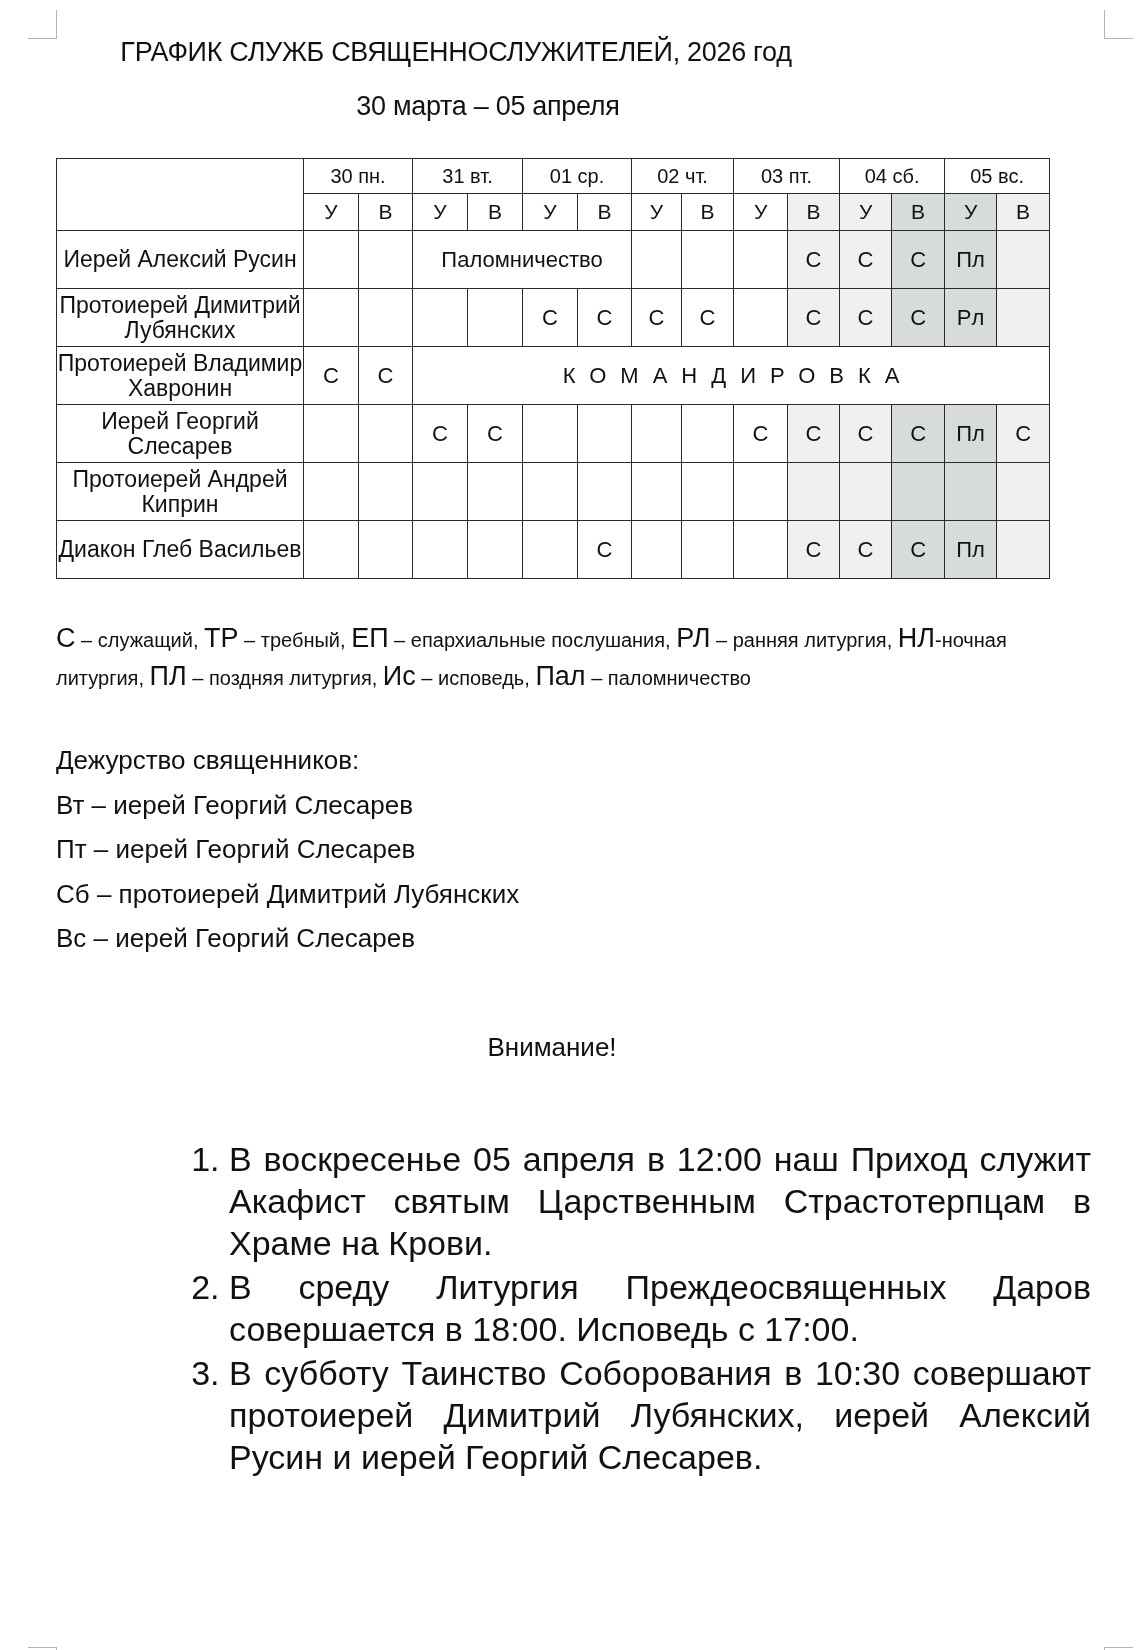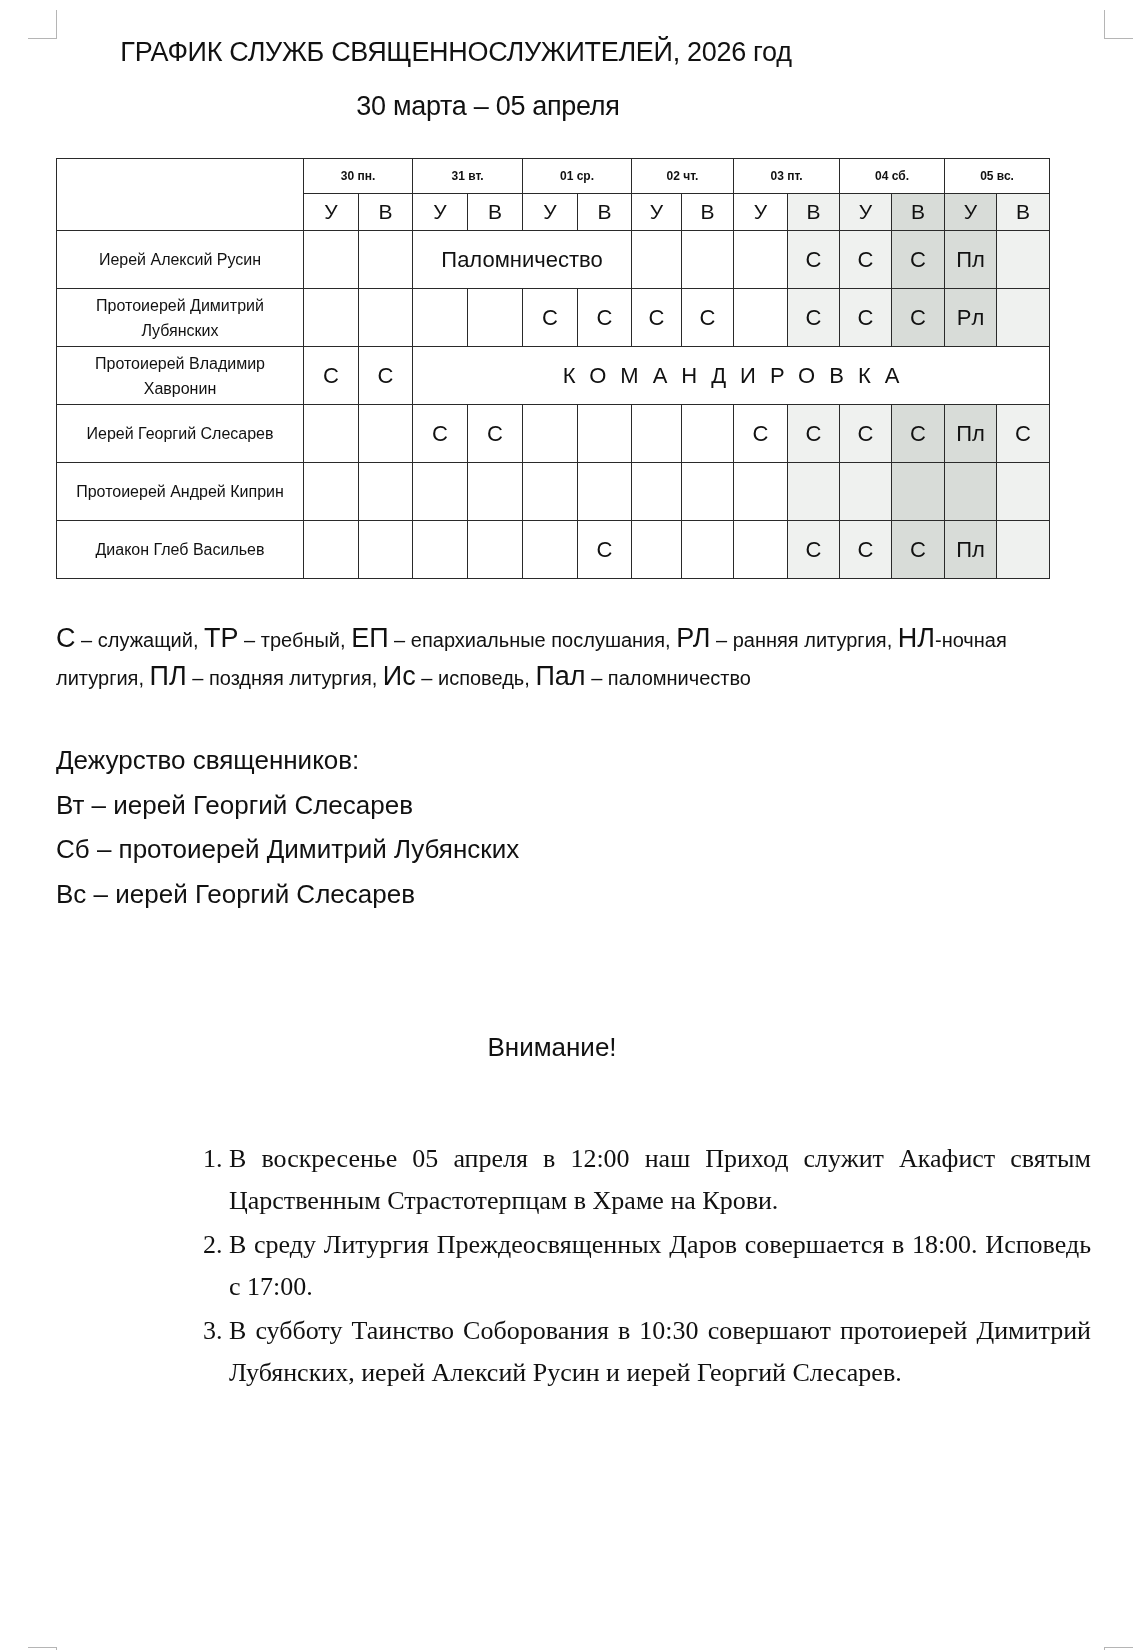--- a/index.html
+++ b/index.html
@@ -10,38 +10,38 @@
   .crop.tr { left: 1104px; top: 10px; border-left-width: 1.5px; border-bottom-width: 1.5px; }
   .crop.bl { left: 28px; top: 1647px; border-right-width: 1.5px; border-top-width: 1.5px; }
   .crop.br { left: 1104px; top: 1647px; border-left-width: 1.5px; border-top-width: 1.5px; }
 
   .title { position: absolute; left: 0; width: 912px; text-align: center; font-size: 27px; letter-spacing: -0.3px; }
   .title.t1 { top: 37px; }
   .title.t2 { top: 91px; margin-left: 32px; }
 
   table.sched { position: absolute; left: 56px; top: 158px; width: 993px; border-collapse: collapse; table-layout: fixed; }
   table.sched td { border: 1.3px solid #2a2a2a; text-align: center; vertical-align: middle; padding: 0; font-size: 22px; }
-  table.sched tr.hdr1 td { height: 34px; font-size: 12px; font-weight: bold; }
+  table.sched tr.hdr1 td { height: 34px; font-size: 20px; }
   table.sched tr.hdr2 td { height: 36px; font-size: 21px; }
   table.sched tr.body td { height: 57px; }
-  table.sched td.name { font-size: 16px; line-height: 25px; margin-top: 24px; }
+  table.sched td.name { font-size: 23px; line-height: 25px; margin-top: 24px; }
   td.l1 { background: #eff1ef; }
   td.l2 { background: #d8dcd8; }
   td.span-text { font-size: 22px; }
   td.spaced { letter-spacing: 14px; font-size: 22px; text-indent: 14px; }
 
   .legend { position: absolute; left: 56px; top: 620px; width: 1000px; font-size: 20px; line-height: 36px; }
   .legend .k { font-size: 27px; }
 
   .duty { position: absolute; left: 56px; top: 740px; font-size: 26px; }
   .duty div { height: 44.5px; line-height: 40px; }
 
   .attn { position: absolute; left: 0; width: 1104px; top: 1032px; text-align: center; font-size: 26px; }
 
-  ol.notes { position: absolute; left: 188px; top: 1138px; width: 862px; margin: 0; padding: 0 0 0 41px; font-size: 26px; line-height: 42px; font-family: Liberation Serif, serif; }
+  ol.notes { position: absolute; left: 188px; top: 1138px; width: 862px; margin: 0; padding: 0 0 0 41px; font-size: 34px; line-height: 42px; }
   ol.notes li { text-align: justify; margin-bottom: 2px; padding-left: 0; }
 </style>
 </head>
 <body>
 
 <div class="crop tl"></div>
 <div class="crop tr"></div>
 <div class="crop bl"></div>
 <div class="crop br"></div>
 
@@ -197,20 +197,21 @@
   <span class="k">РЛ</span><span> – ранняя литургия, </span>
   <span class="k">НЛ</span><span>-ночная литургия, </span>
   <span class="k">ПЛ</span><span> – поздняя литургия, </span>
   <span class="k">Ис</span><span> – исповедь, </span>
   <span class="k">Пал</span><span> – паломничество</span>
 </div>
 
 <div class="duty">
   <div>Дежурство священников:</div>
   <div>Вт – иерей Георгий Слесарев</div>
+  <div>Пт – иерей Георгий Слесарев</div>
   <div>Сб – протоиерей Димитрий Лубянских</div>
   <div>Вс – иерей Георгий Слесарев</div>
 </div>
 
 <div class="attn">Внимание!</div>
 
 <ol class="notes">
   <li>В воскресенье 05 апреля в 12:00 наш Приход служит Акафист святым Царственным Страстотерпцам в Храме на Крови.</li>
   <li>В среду Литургия Преждеосвященных Даров совершается в 18:00. Исповедь с 17:00.</li>
   <li>В субботу Таинство Соборования в 10:30 совершают протоиерей Димитрий Лубянских, иерей Алексий Русин и иерей Георгий Слесарев.</li>

